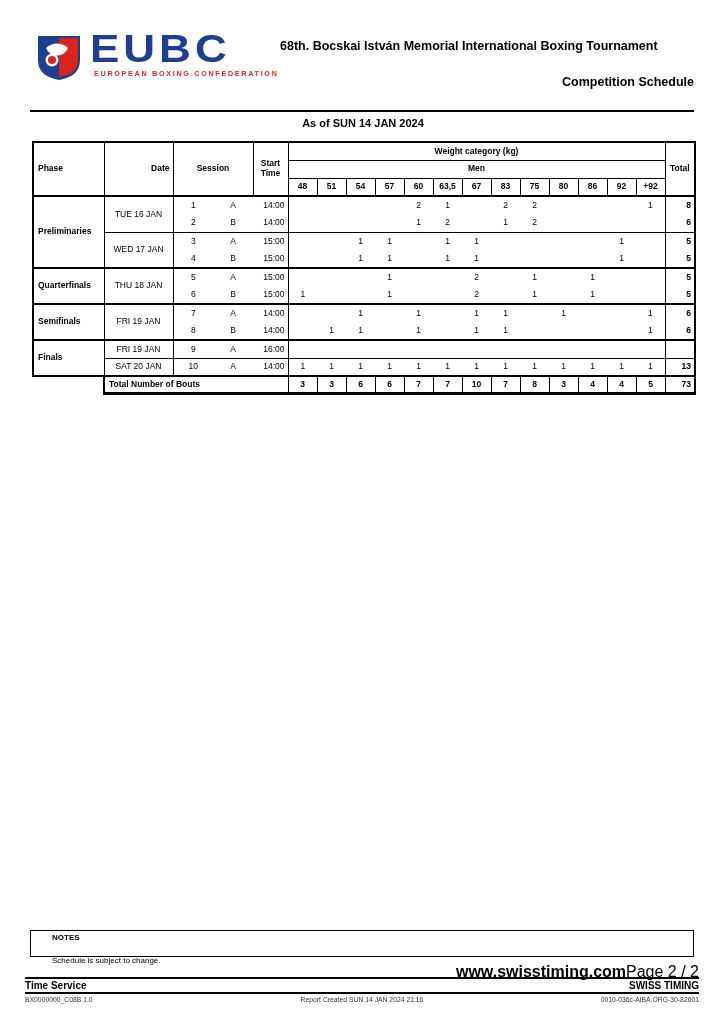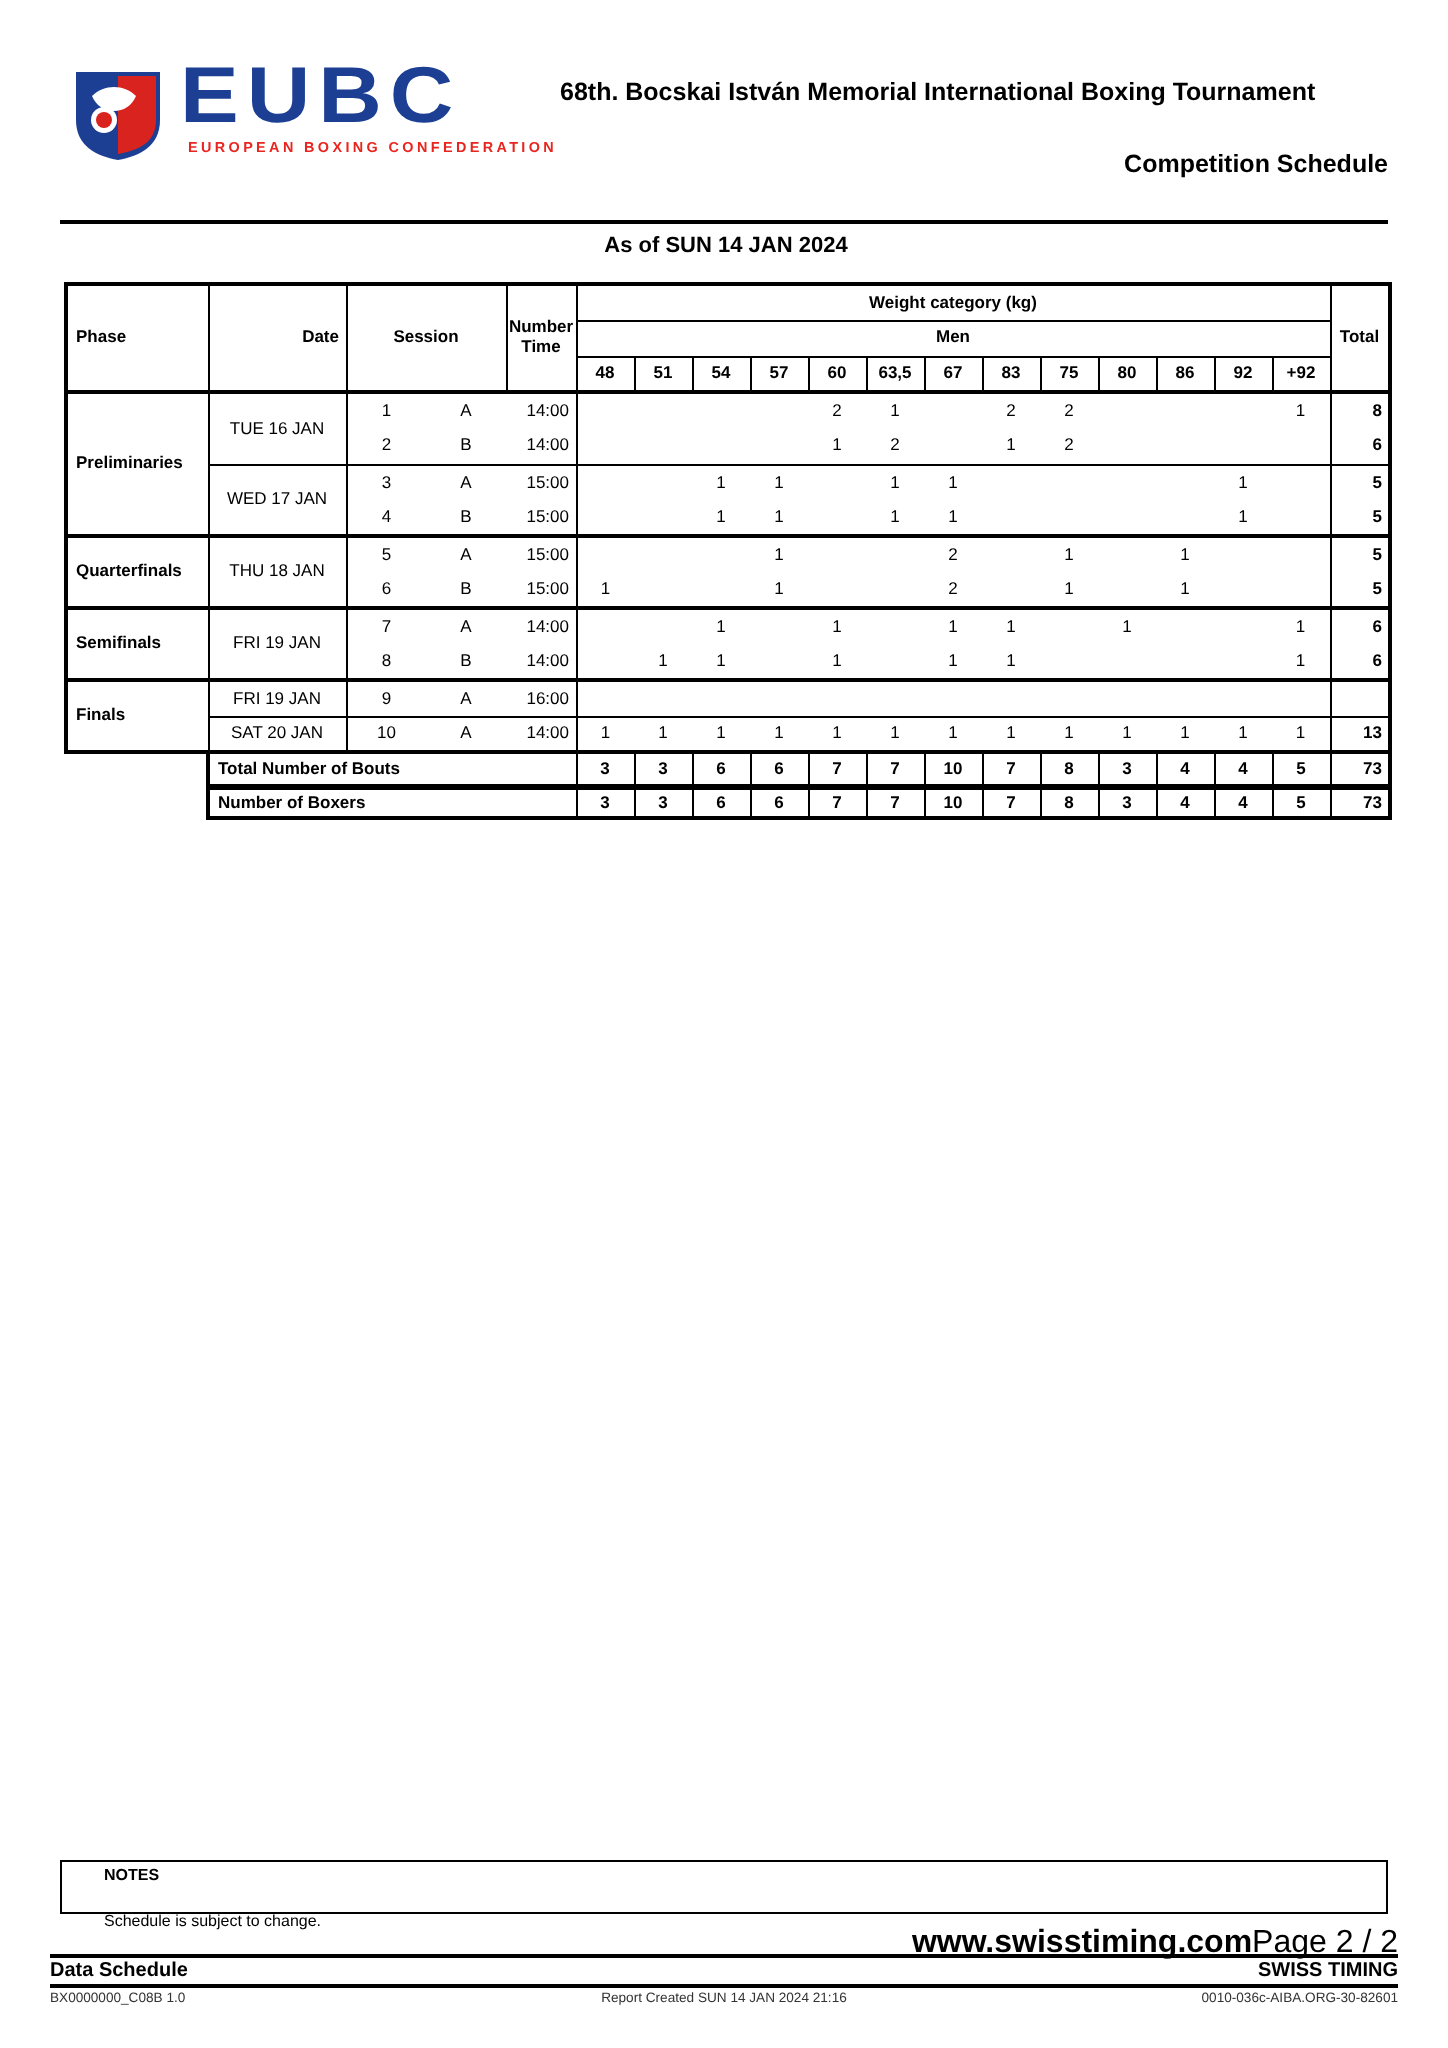--- a/index.html
+++ b/index.html
@@ -95,21 +95,21 @@
           <col style="width: 29px;">
           <col style="width: 29px;">
           <col style="width: 29px;">
           <col style="width: 30px;">
         </colgroup>
         <thead>
           <tr>
             <th class="l bt2 bl2 br1 bb2" rowspan="3">Phase</th>
             <th class="r bt2 br1 bb2" rowspan="3">Date</th>
             <th class="c bt2 br1 bb2" rowspan="3" colspan="2">Session</th>
-            <th class="c wrapok bt2 br1 bb2" rowspan="3">Number Time</th>
+            <th class="c wrapok bt2 br1 bb2" rowspan="3">Start Time</th>
             <th class="c bt2 br1 bb1" colspan="13">Weight category (kg)</th>
             <th class="c bt2 br2 bb2" rowspan="3">Total</th>
           </tr>
           <tr>
             <th class="c br1 bb1" colspan="13">Men</th>
           </tr>
           <tr>
             <th class="c br1 bb2">48</th>
             <th class="c br1 bb2">51</th>
             <th class="c br1 bb2">54</th>
@@ -357,53 +357,36 @@
             <td class="c bold br1 bb3">7</td>
             <td class="c bold br1 bb3">10</td>
             <td class="c bold br1 bb3">7</td>
             <td class="c bold br1 bb3">8</td>
             <td class="c bold br1 bb3">3</td>
             <td class="c bold br1 bb3">4</td>
             <td class="c bold br1 bb3">4</td>
             <td class="c bold br1 bb3">5</td>
             <td class="r bold br2 bb3">73</td>
           </tr>
-          <tr>
-            <td class="l bold bl2 br1 bb2">Number of Boxers</td>
-            <td class="c bold br1 bb2">3</td>
-            <td class="c bold br1 bb2">3</td>
-            <td class="c bold br1 bb2">6</td>
-            <td class="c bold br1 bb2">6</td>
-            <td class="c bold br1 bb2">7</td>
-            <td class="c bold br1 bb2">7</td>
-            <td class="c bold br1 bb2">10</td>
-            <td class="c bold br1 bb2">7</td>
-            <td class="c bold br1 bb2">8</td>
-            <td class="c bold br1 bb2">3</td>
-            <td class="c bold br1 bb2">4</td>
-            <td class="c bold br1 bb2">4</td>
-            <td class="c bold br1 bb2">5</td>
-            <td class="r bold br2 bb2">73</td>
-          </tr>
         </tbody>
       </table>
   </div>
 
   <div class="notes">
     <div class="notes-title">NOTES</div>
     <div class="notes-body">Schedule is subject to change.</div>
   </div>
 
   <div class="f1">
     <span class="lft">www.swisstiming.com</span>
     <span class="rgt">Page 2 / 2</span>
   </div>
   <div class="fl1"></div>
   <div class="f2">
-    <span class="lft">Data Schedule</span>
+    <span class="lft">Time Service</span>
     <span class="rgt">SWISS TIMING</span>
   </div>
   <div class="fl2"></div>
   <div class="f3">
     <span class="lft">BX0000000_C08B 1.0</span>
     <span class="ctr">Report Created  SUN 14 JAN 2024 21:16</span>
     <span class="rgt">0010-036c-AIBA.ORG-30-82601</span>
   </div>
 
 </div>

